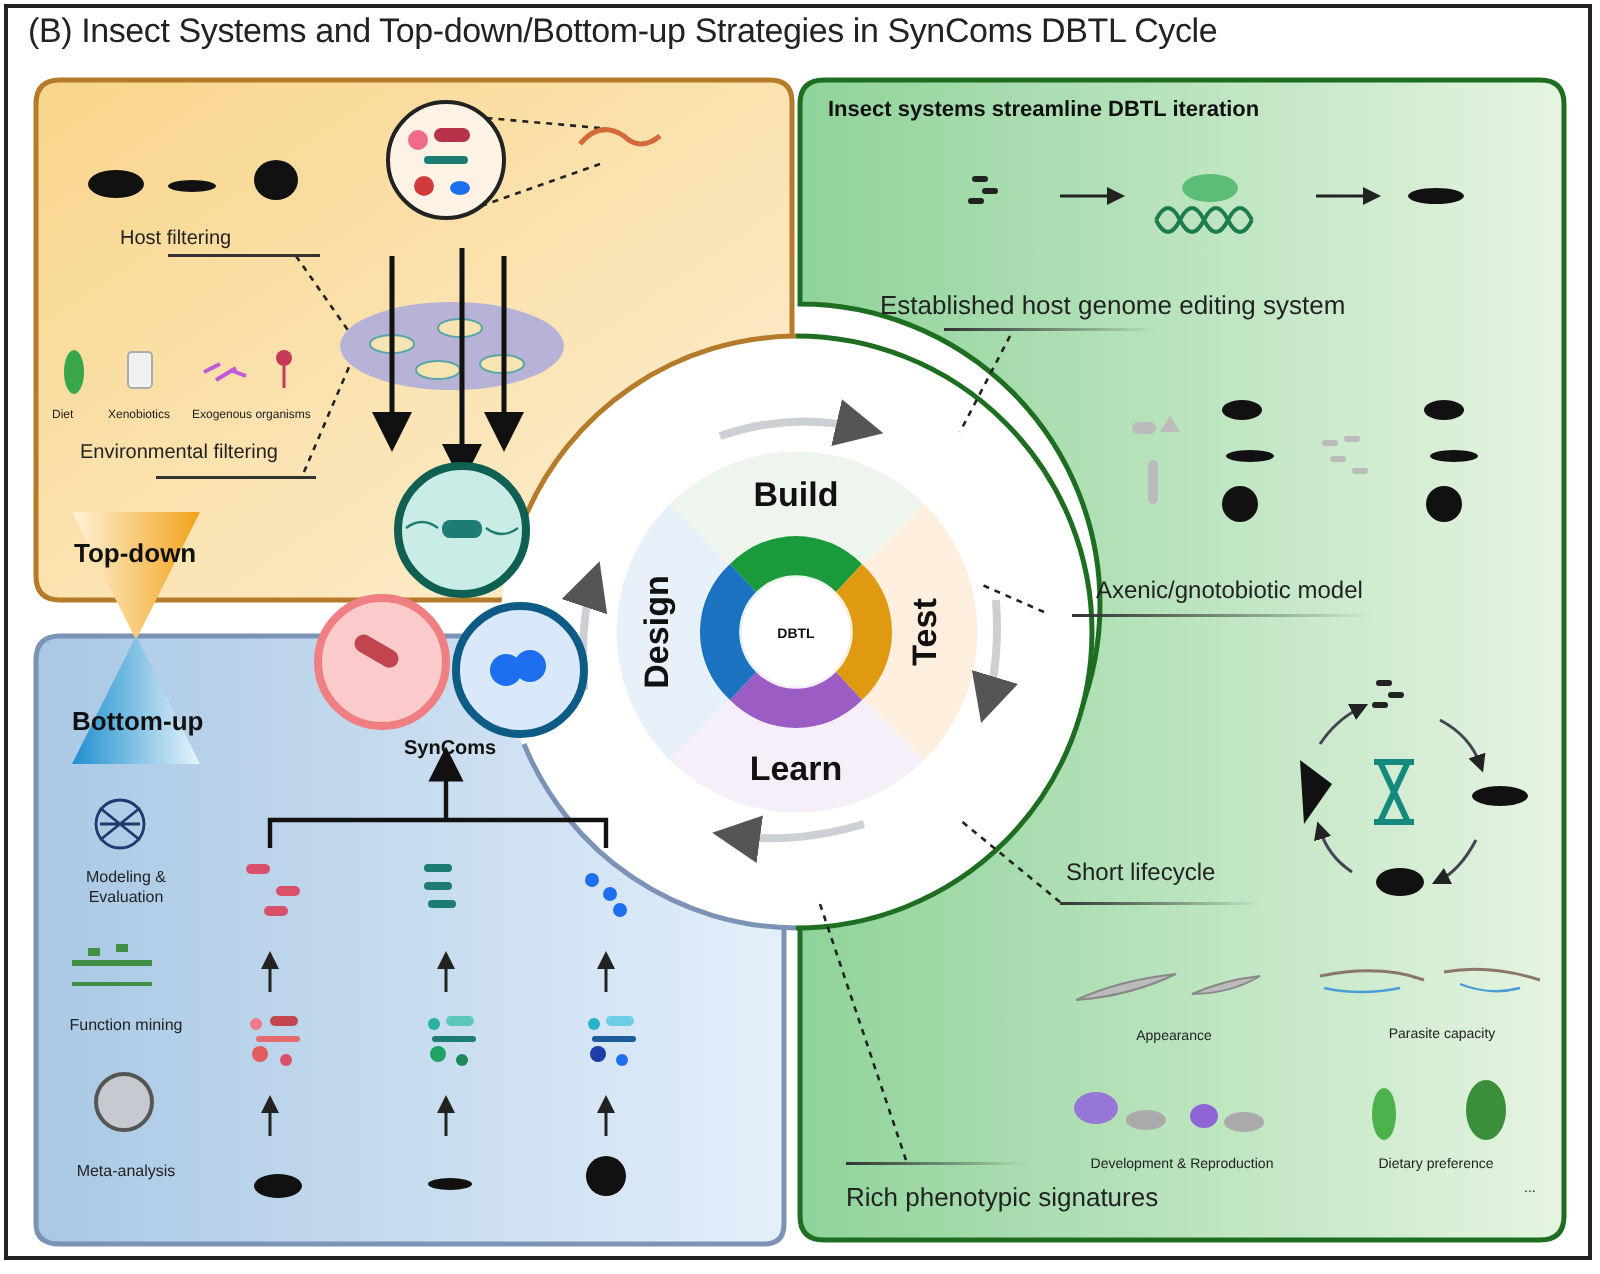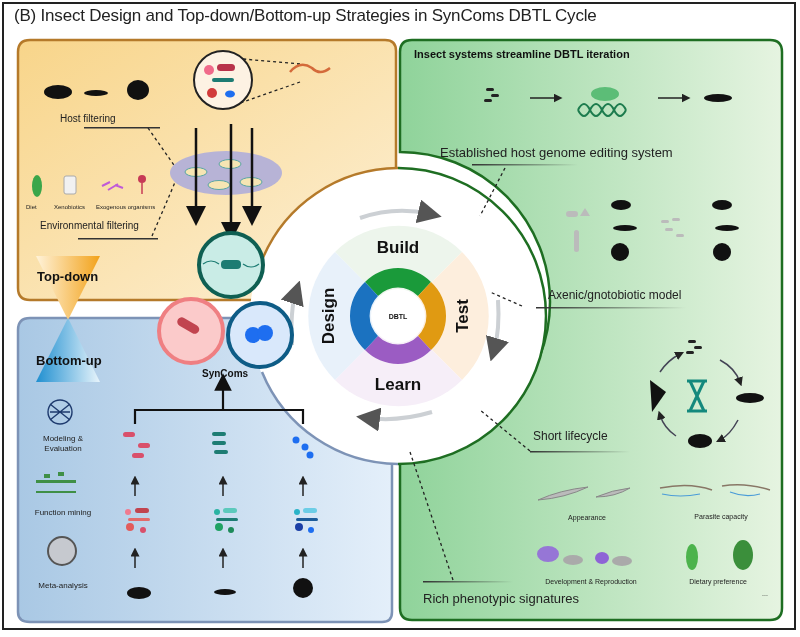--- a/index.html
+++ b/index.html
@@ -5,21 +5,21 @@
   html,body{margin:0;padding:0;background:#fff;}
   body{width:800px;height:637px;position:relative;overflow:hidden;font-family:"Liberation Sans",sans-serif;}
   .frame{position:absolute;left:2px;top:2px;width:794px;height:628px;border:2px solid #222;box-sizing:border-box;}
   .title{position:absolute;left:14px;top:6px;font-size:17px;color:#222;letter-spacing:-0.2px;}
   svg text{font-family:"Liberation Sans",sans-serif;}
 </style>
 </head>
 <body>
 
 <div class="frame"></div>
-<div class="title">(B) Insect Design and Top-down/Bottom-up Strategies in SynComs DBTL Cycle</div>
+<div class="title">(B) Insect Systems and Top-down/Bottom-up Strategies in SynComs DBTL Cycle</div>
 
 <svg width="800" height="637" style="position:absolute;left:0;top:0">
   <defs>
     <linearGradient id="gTop" x1="0" y1="0" x2="1" y2="1">
       <stop offset="0" stop-color="#f8d58a"></stop>
         <stop offset="1" stop-color="#fdf0d6"></stop>
     </linearGradient>
     <linearGradient id="gBot" x1="0" y1="0" x2="1" y2="0">
       <stop offset="0" stop-color="#a9c8e4"></stop>
         <stop offset="1" stop-color="#e4effa"></stop>

